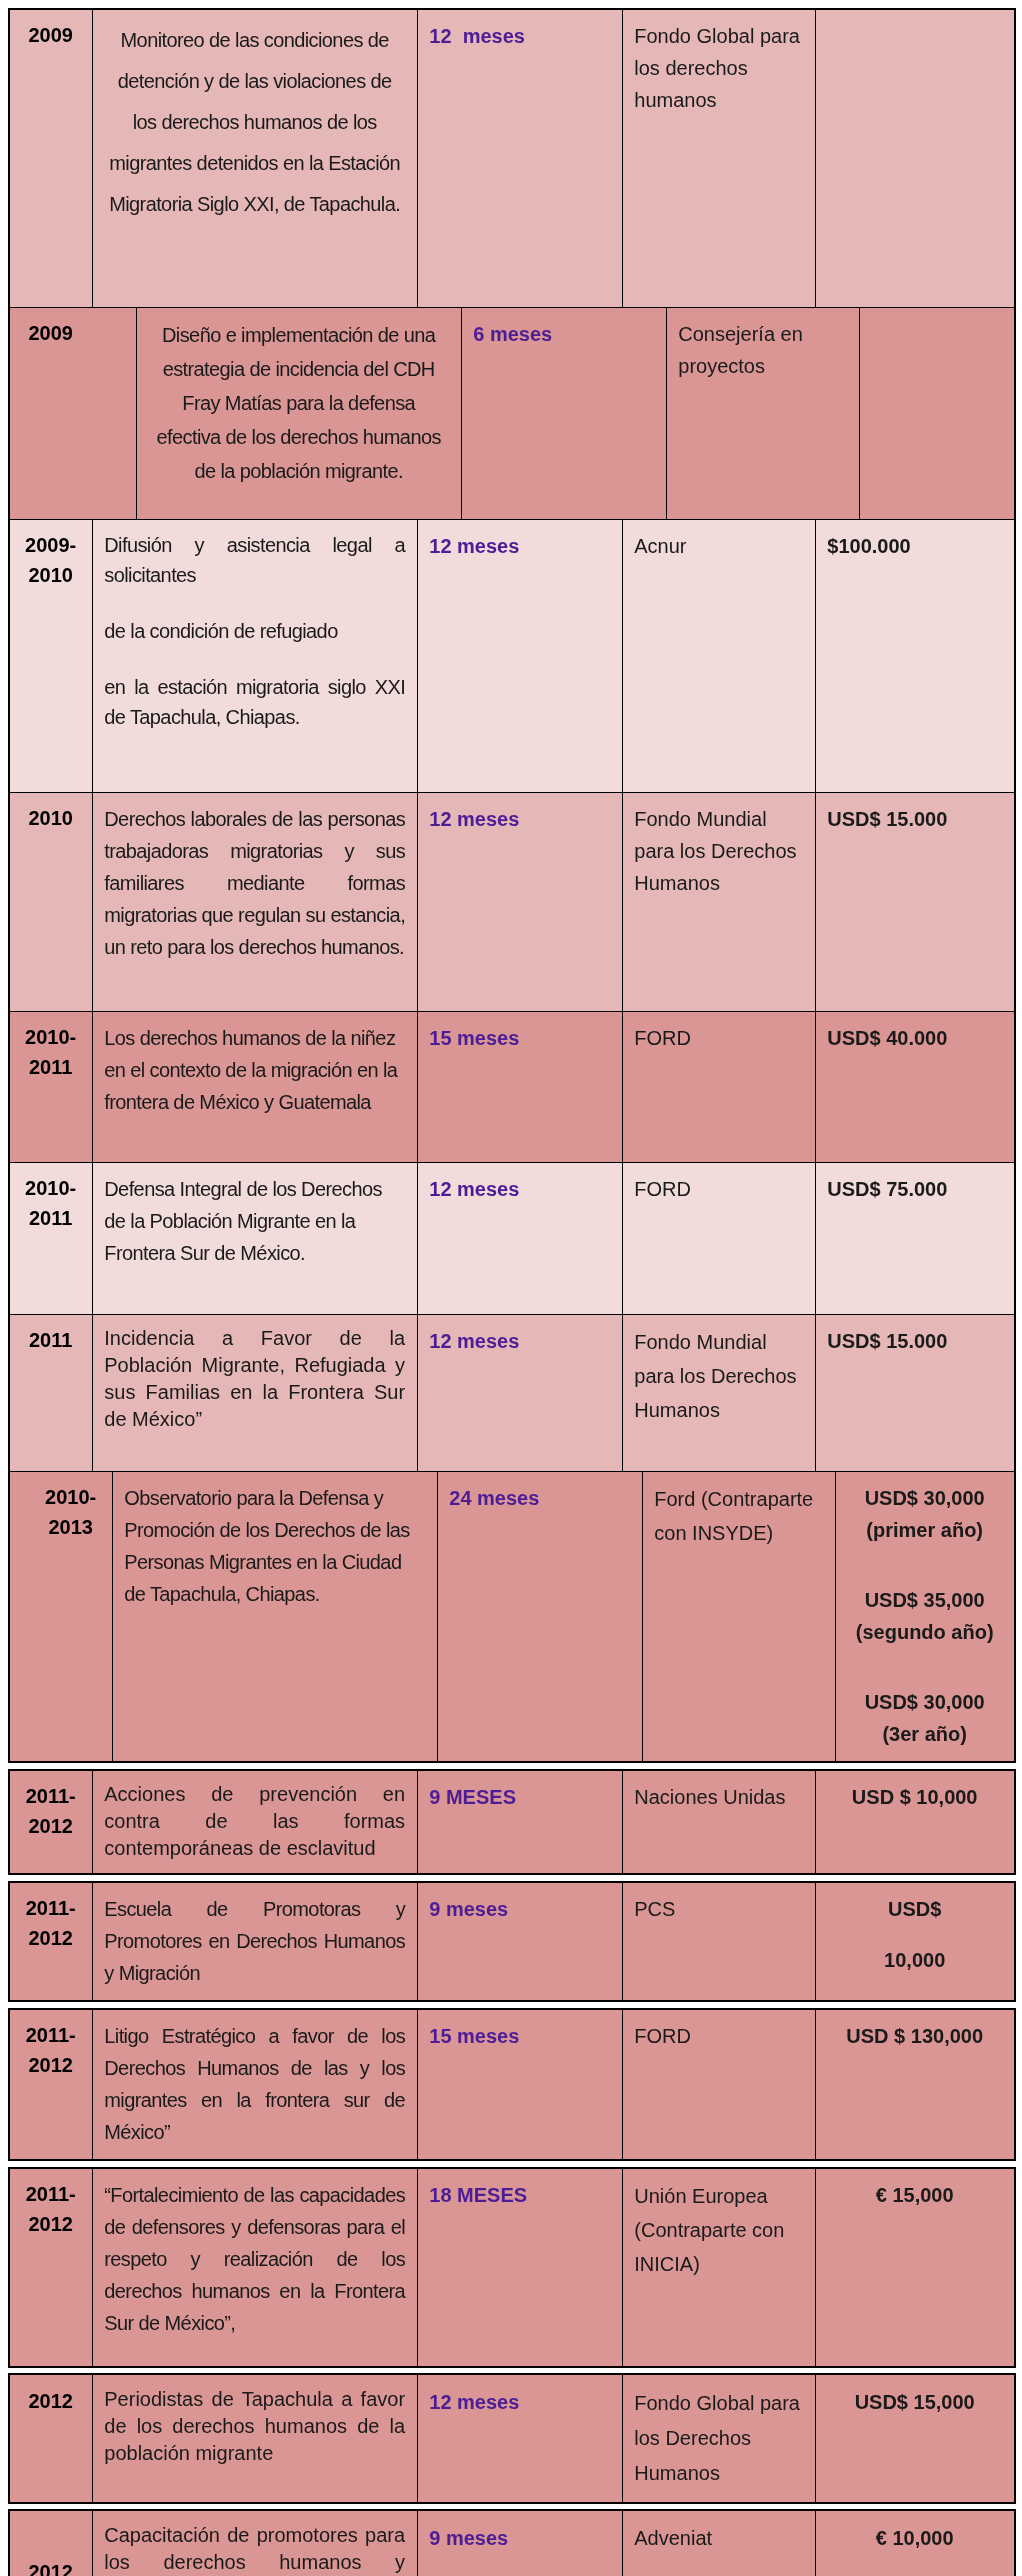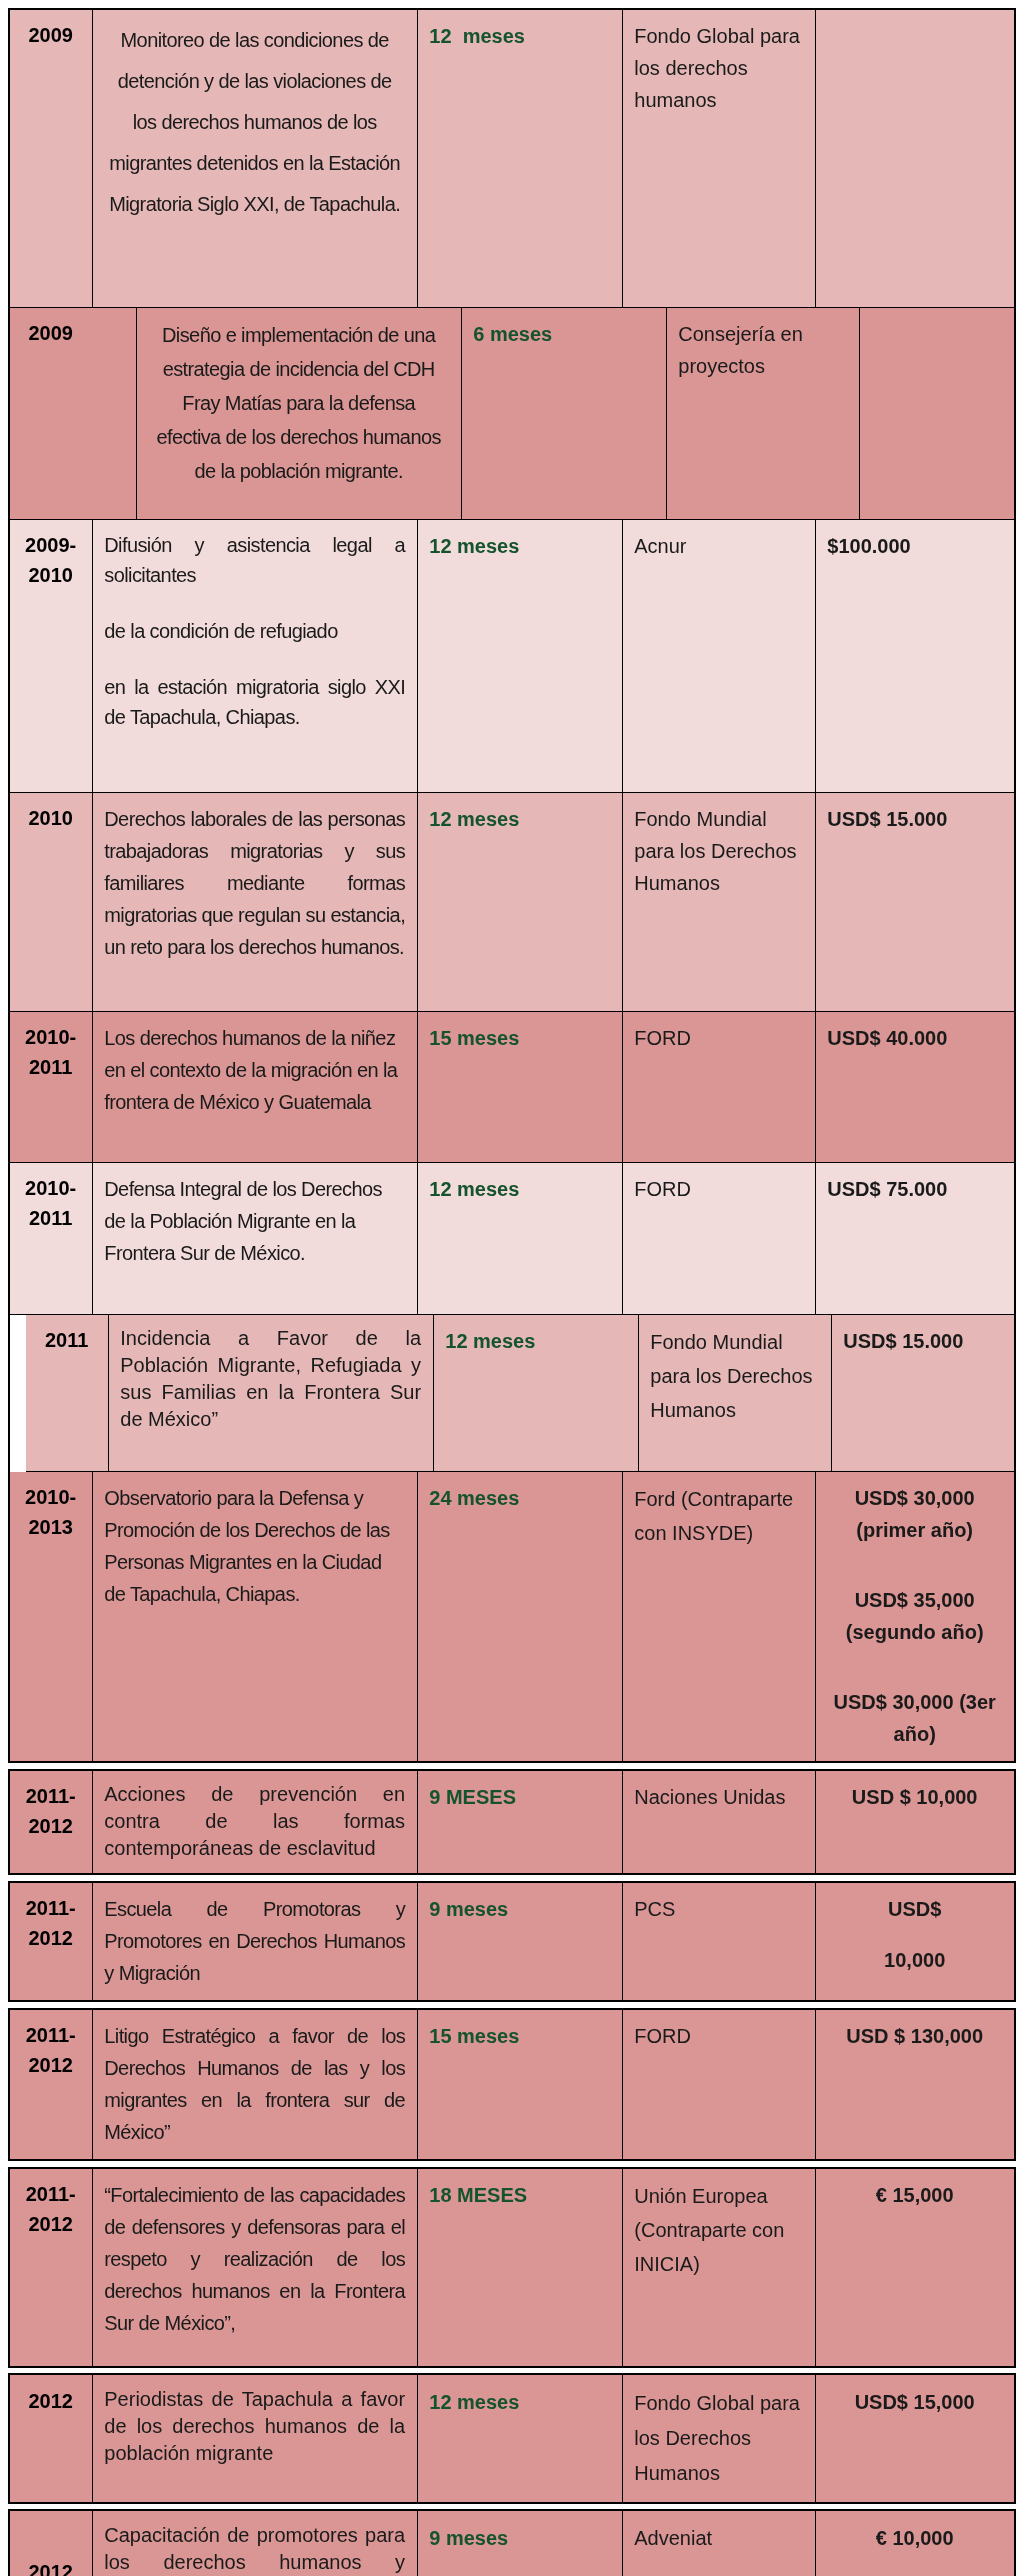--- a/index.html
+++ b/index.html
@@ -38,21 +38,21 @@
 
   .year {
     flex: 0 0 82px;
     text-align: center;
     font-weight: bold;
     color: #000;
     padding: 10.6px 4.8px;
     line-height: 30px;
   }
   .desc    { flex: 0 0 325px; }
-  .duration{ flex: 0 0 205px; font-weight: bold; color: #14532d; white-space: pre-wrap; }
+  .duration{ flex: 0 0 205px; font-weight: bold; color: #4c1d95; white-space: pre-wrap; }
   .funder  { flex: 0 0 193px; }
   .amount  { flex: 1 1 auto; font-weight: bold; }
 
   .desc p, .amount p { margin: 0; }
   .desc p + p   { margin-top: 26px; }
   .amount p + p { margin-top: 38px; }
 
   .align-center  { text-align: center; }
   .align-justify { text-align: justify; }
   .align-left    { text-align: left; }
@@ -67,23 +67,23 @@
   .bg-medium { background: var(--row-medium); }
   .bg-dark   { background: var(--row-dark); }
 
   
   .r1  { min-height: 298px; }  .r1 .desc  { line-height: 41px; }
   .r2  { min-height: 212px; }  .r2 .desc  { line-height: 34px; margin-left: 44px; }
   .r3  { min-height: 273px; }  .r3 .desc  { line-height: 30px; }
   .r4  { min-height: 219px; }
   .r5  { min-height: 151px; }
   .r6  { min-height: 152px; }
-  .r7  { min-height: 157px; margin-left: 16px; }  .r7 .desc  { line-height: 27px; }
+  .r7  { min-height: 157px; }  .r7 .desc  { line-height: 27px; }
                                .r7 .funder{ line-height: 34px; }
-  .r8  { min-height: 256px; }  .r8 .funder{ line-height: 34px; }
+  .r8  { min-height: 256px; padding-left: 20px; }  .r8 .funder{ line-height: 34px; }
   .r9  { min-height: 98px; }  .r9 .desc  { line-height: 27px; }
   .r10 { min-height: 106px; }  .r10 .amount p + p { margin-top: 19px; }
   .r11 { min-height: 139px; }
   .r12 { min-height: 201px; }  .r12 .funder{ line-height: 34px; }
   .r13 { min-height: 106px; }  .r13 .desc { line-height: 27px; }
                                .r13 .funder{ line-height: 35px; }
   .r14 { min-height: 126px; }  .r14 .desc { line-height: 27px; }
 </style>
 </head>
 <body>

